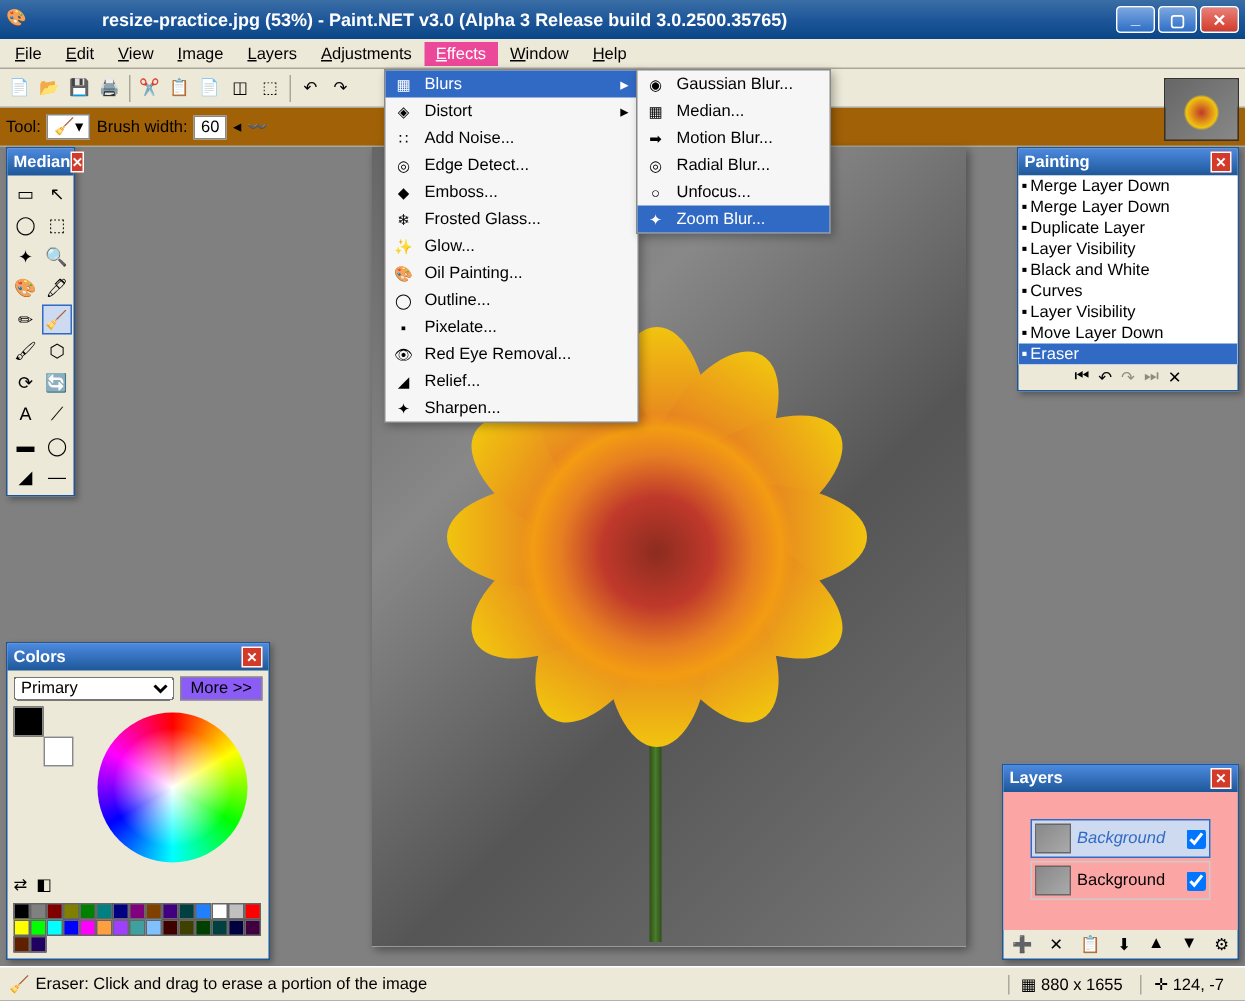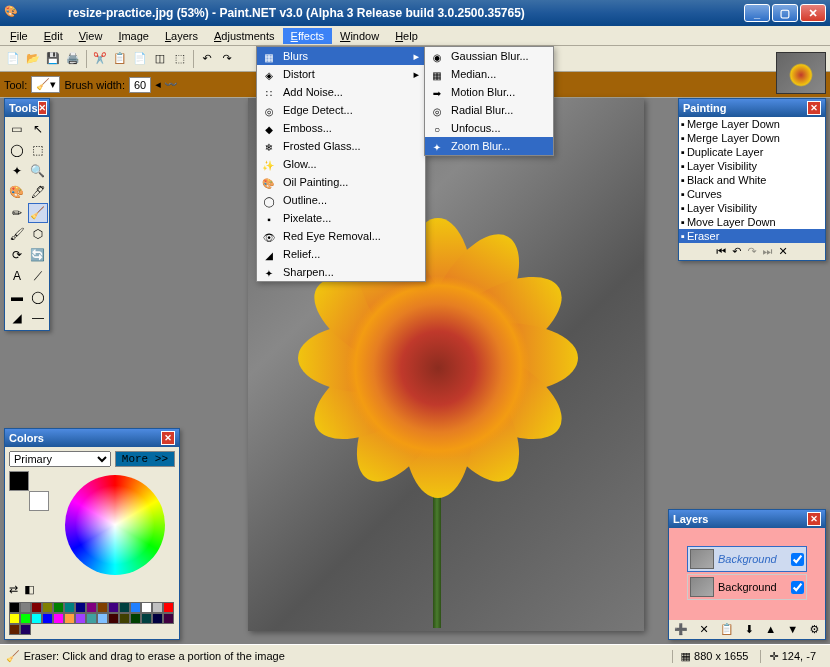--- a/index.html
+++ b/index.html
@@ -6,21 +6,21 @@
 body { width:830px; height:667px; background:#c0c0c0; position:relative; overflow:hidden; }
 .titlebar { height:26px; background:linear-gradient(to bottom,#3a6ea5,#1e5799 50%,#0a4687); color:#fff; display:flex; align-items:center; padding:0 4px; }
 .titlebar .icon { width:16px; height:16px; margin-right:4px; }
 .titlebar .title { flex:1; font-weight:bold; font-size:12px;margin-left:44px; }
 .winbtns { display:flex; gap:2px; }
 .winbtn { width:26px; height:18px; border:1px solid #fff; border-radius:3px; display:flex; align-items:center; justify-content:center; font-weight:bold; cursor:pointer; }
 .winbtn.min,.winbtn.max { background:linear-gradient(to bottom,#7ba7e0,#2e6fc7); }
 .winbtn.close { background:linear-gradient(to bottom,#e8817a,#d43a2a); }
 .menubar { height:20px; background:#ece9d8; display:flex; align-items:center; padding:0 2px; border-bottom:1px solid #aca899; position:relative; }
 .menuitem { padding:2px 8px; cursor:pointer; }
-.menuitem.active { background:#3b82f6; color:#fff; }
+.menuitem.active { background:#ec4899; color:#fff; }
 .toolbar1 { height:26px; background:#ece9d8; display:flex; align-items:center; padding:2px 4px; gap:2px; border-bottom:1px solid #aca899; }
 .toolbar2 { height:26px; background:#a16207; display:flex; align-items:center; padding:2px 4px; gap:4px; border-bottom:1px solid #aca899; }
 .toolbar1 .tb { width:18px; height:18px; display:flex; align-items:center; justify-content:center; cursor:pointer; }
 .toolbar1 .sep { width:1px; height:18px; background:#aca899; margin:0 2px; }
 .workspace { position:absolute; top:98px; left:0; right:0; bottom:23px; background:#808080; }
 .canvas { position:absolute; top:0; left:248px; width:396px; height:533px; background:#fff; box-shadow:2px 2px 6px rgba(0,0,0,.4); overflow:hidden; }
 .canvas-img { width:100%; height:100%; background:linear-gradient(135deg,#666 0%,#888 30%,#555 60%,#777 100%); position:relative; }
 .flower { position:absolute; top:140px; left:60px; width:260px; height:260px; }
 .petals { position:absolute; inset:0; border-radius:50%; background:radial-gradient(circle,#8b2c1f 0%,#c0392b 20%,#e67e22 35%,#f39c12 45%,transparent 50%); }
 .petal { position:absolute; width:70px; height:120px; left:95px; top:-20px; background:linear-gradient(to bottom,#f1c40f,#e67e22 60%,#c0392b); border-radius:50% 50% 50% 50%/60% 60% 40% 40%; transform-origin:50% 140px; }
@@ -38,21 +38,21 @@
 .history-panel { top:98px; right:4px; width:148px; }
 .hist-list { background:#fff; max-height:130px; overflow:hidden; }
 .hist-item { padding:1px 2px; display:flex; align-items:center; gap:2px; cursor:pointer; white-space:nowrap; }
 .hist-item.sel { background:#316ac5; color:#fff; }
 .hist-btns { padding:2px; display:flex; gap:6px; justify-content:center; }
 .hist-btns span{cursor:pointer;}
 .colors-panel { bottom:27px; left:4px; width:176px; }
 .colors-body { padding:4px; }
 .colors-top { display:flex; gap:4px; margin-bottom:4px; }
 .colors-top select { flex:1; font-size:11px; }
-.more-btn { padding:1px 6px; border:1px solid #888; background:#0369a1; cursor:pointer;font-family:Liberation Mono, monospace; }
+.more-btn { padding:1px 6px; border:1px solid #888; background:#8b5cf6; cursor:pointer; }
 .swatch-main { width:40px; height:40px; position:relative; }
 .sw-fg { position:absolute; width:20px; height:20px; background:#000; border:1px solid #888; top:0; left:0; }
 .sw-bg { position:absolute; width:20px; height:20px; background:#fff; border:1px solid #888; bottom:0; right:0; }
 .wheel { width:100px; height:100px; border-radius:50%; background:conic-gradient(red,yellow,lime,cyan,blue,magenta,red); margin:4px auto; position:relative; }
 .wheel::after { content:""; position:absolute; inset:10px; border-radius:50%; background:radial-gradient(circle,#fff,transparent 70%); }
 .palette { display:flex; flex-wrap:wrap; margin-top:6px; }
 .pal { width:11px; height:11px; border:1px solid #666; }
 .layers-panel { bottom:27px; right:4px; width:158px; }
 .layers-list { background:#fca5a5; padding:18px; }
 .layer-row { display:flex; align-items:center; gap:4px; padding:2px; border:1px solid #ccc; margin-bottom:2px; }
@@ -168,21 +168,21 @@
     <div class="dd-item"><span class="dd-icon">◉</span>Gaussian Blur...</div>
     <div class="dd-item"><span class="dd-icon">▦</span>Median...</div>
     <div class="dd-item"><span class="dd-icon">➡</span>Motion Blur...</div>
     <div class="dd-item"><span class="dd-icon">◎</span>Radial Blur...</div>
     <div class="dd-item"><span class="dd-icon">○</span>Unfocus...</div>
     <div class="dd-item hover"><span class="dd-icon">✦</span>Zoom Blur...</div>
   </div>
 
 <div class="panel tools-panel">
   <div class="panel-title">
-      <span>Tools</span>
+      <span>Median</span>
       <span class="panel-close">✕</span>
     </div>
   <div class="tools-grid" id="tools-grid">
       <div class="tool">▭</div>
       <div class="tool">↖</div>
       <div class="tool">◯</div>
       <div class="tool">⬚</div>
       <div class="tool">✦</div>
       <div class="tool">🔍</div>
       <div class="tool">🎨</div>

